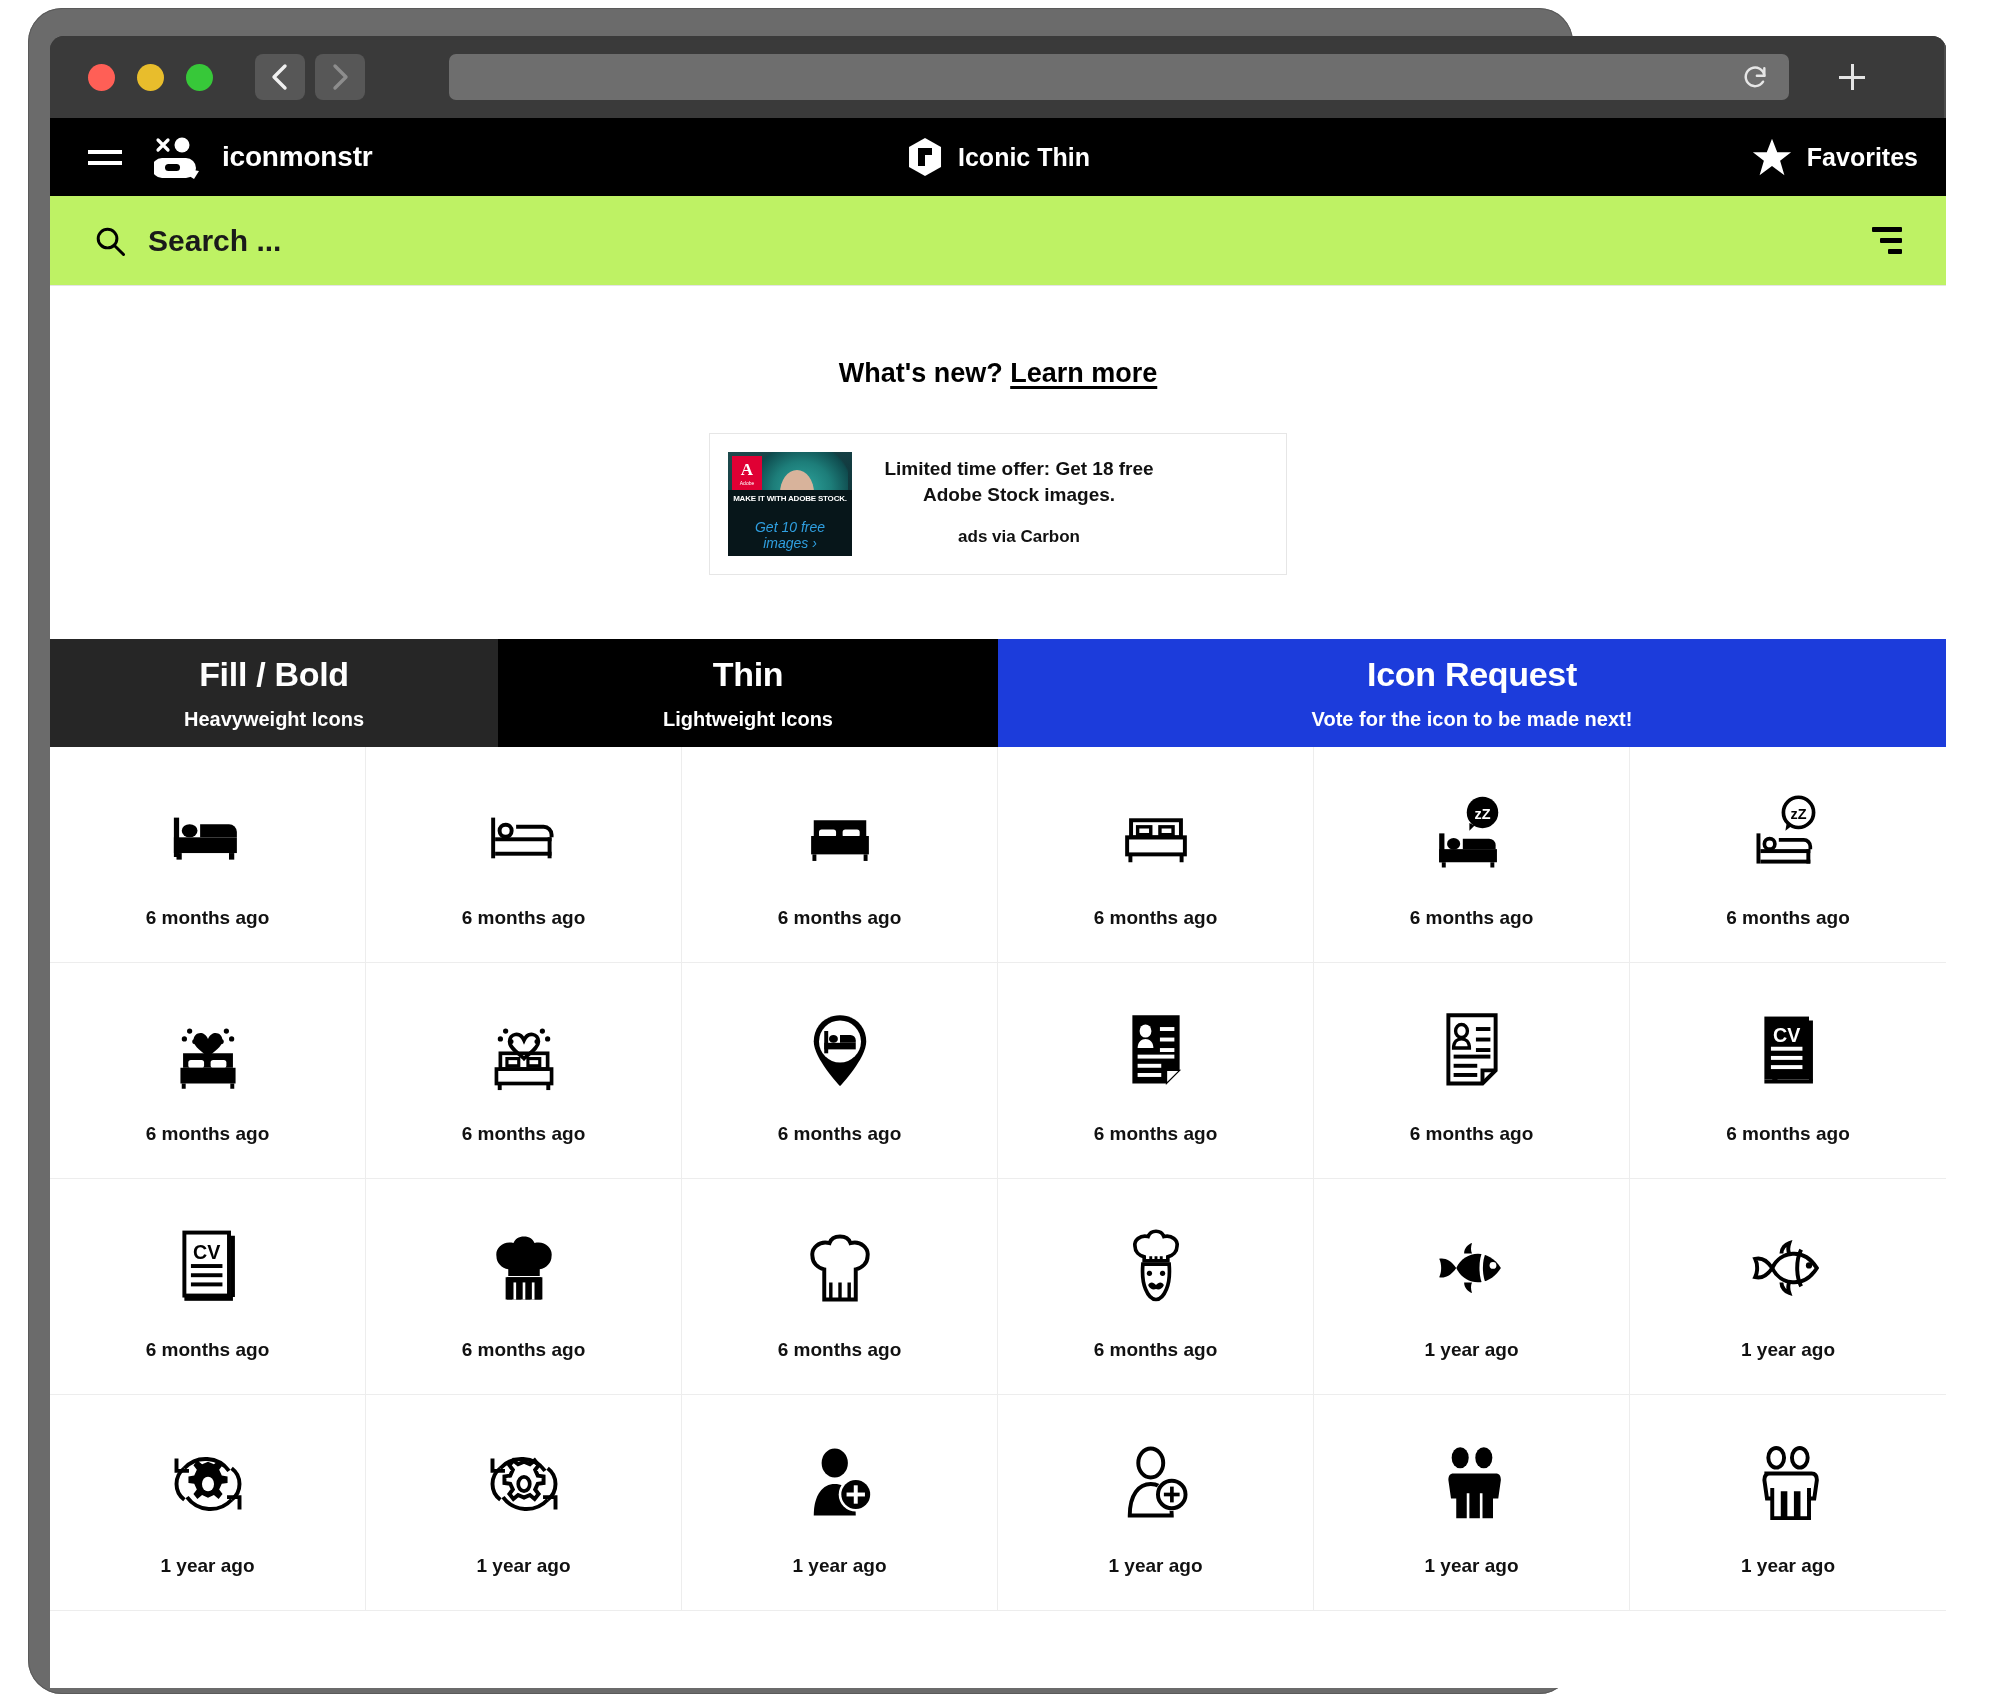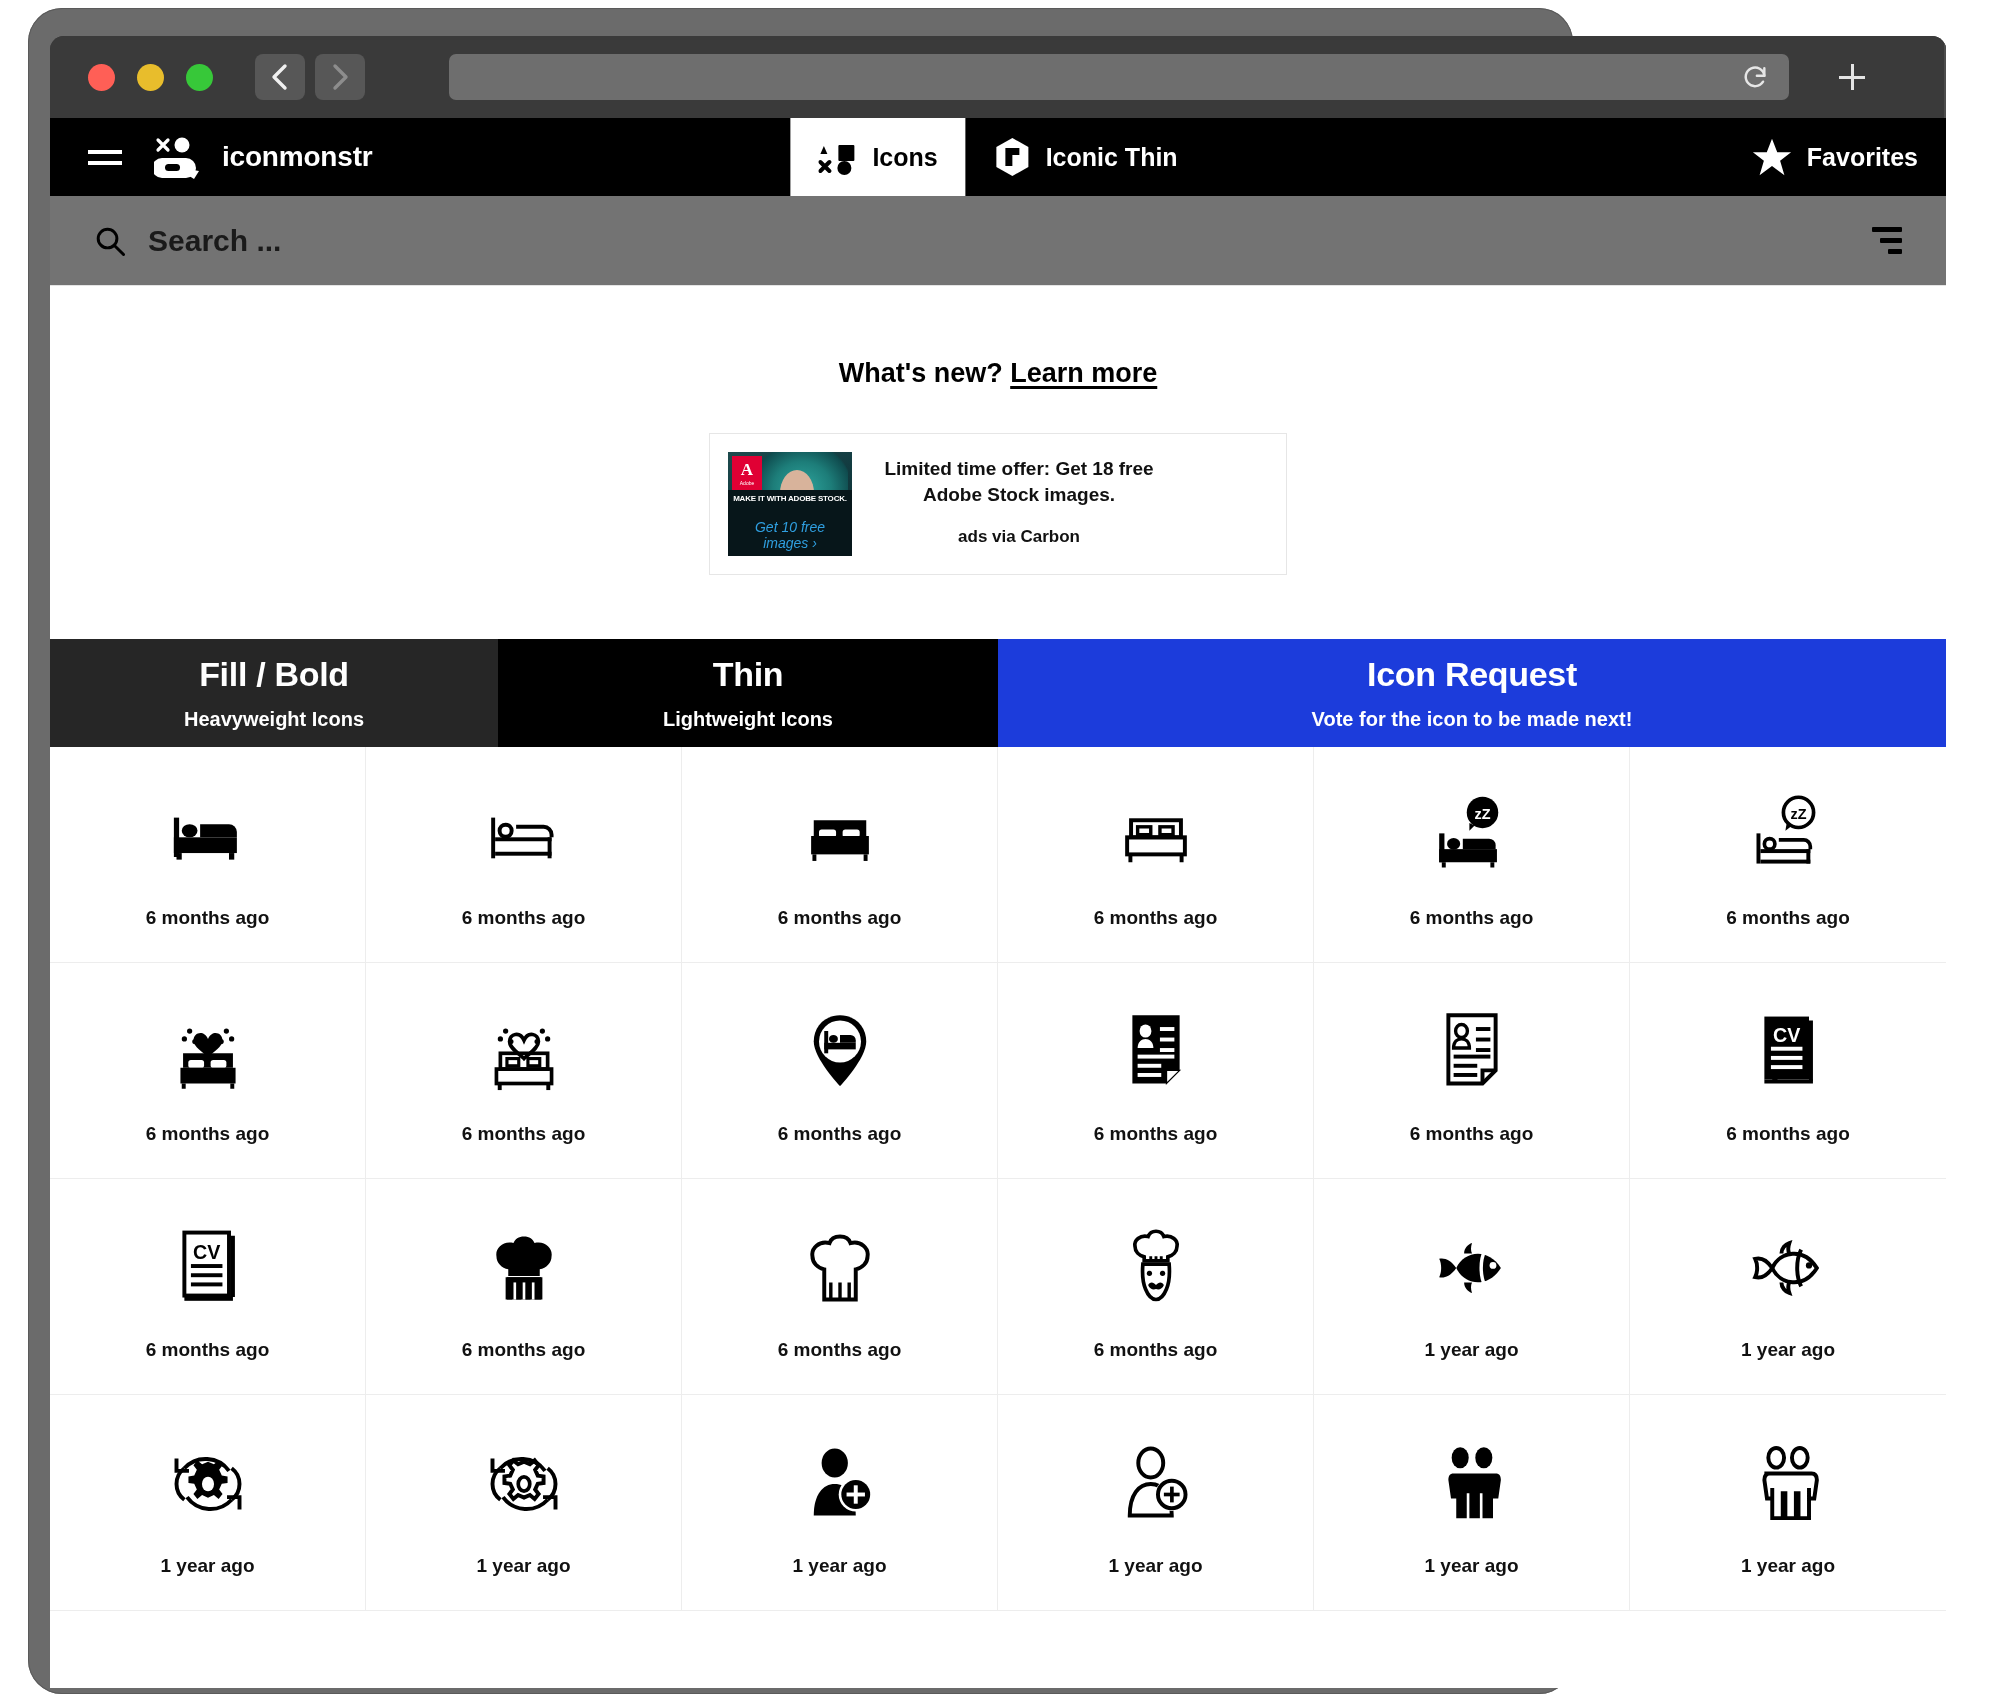--- a/index.html
+++ b/index.html
@@ -130,21 +130,21 @@
     margin-left: auto;
     display: flex; align-items: center; gap: 14px;
     padding-right: 28px;
     color: #fff; font-size: 25px; font-weight: 700;
     cursor: pointer;
   }
 
   
   .searchbar {
     height: 90px;
-    background: #737373;
+    background: #bef264;
     border-bottom: 1px solid #e4e4e4;
     display: flex; align-items: center;
     padding: 0 44px;
   }
   .search-input-wrap { display: flex; align-items: center; gap: 22px; flex: 1; }
   .search-text {
     font-size: 30px; font-weight: 600; color: #1a1a1a;
     border: none; outline: none; background: transparent;
     font-family: "Liberation Sans", sans-serif;
     width: 70%;
@@ -297,29 +297,20 @@
             <path d="M4 6 L14 16 M14 6 L4 16" stroke="#fff" stroke-width="3.2" stroke-linecap="round"></path>
             <circle cx="28" cy="11" r="7.5" fill="#fff"></circle>
             <path d="M8 24 h24 a10 10 0 0 1 0 20 h-24 a10 10 0 0 1 0 -20 z" fill="#fff"></path>
             <path d="M21 33 L40 45 L45 37 Z" fill="#fff"></path>
             <rect x="11" y="30" width="15" height="7" rx="3.5" fill="#000"></rect>
           </svg>
           <span class="brand-name">iconmonstr</span>
         </div>
 
         <div class="nav-center">
-          <div class="nav-tab active">
-            <svg width="40" height="40" viewBox="0 0 40 40">
-              <path d="M9 17 L2 17 L5.5 9 Z" fill="#000"></path>
-              <rect x="20" y="8" width="16" height="16" fill="#000" rx="1"></rect>
-              <path d="M2 25 L11 34 M11 25 L2 34" stroke="#000" stroke-width="4" stroke-linecap="round"></path>
-              <circle cx="26" cy="31" r="7" fill="#000"></circle>
-            </svg>
-            <span>Icons</span>
-          </div>
           <div class="nav-tab">
             <svg width="38" height="42" viewBox="0 0 38 42">
               <path d="M19 2 L35 11 L35 31 L19 40 L3 31 L3 11 Z" fill="#fff"></path>
               <path d="M12 12 h14 v7 h-7 v11 h-7 z" fill="#000"></path>
             </svg>
             <span>Iconic Thin</span>
           </div>
         </div>
 
         <div class="favorites">

